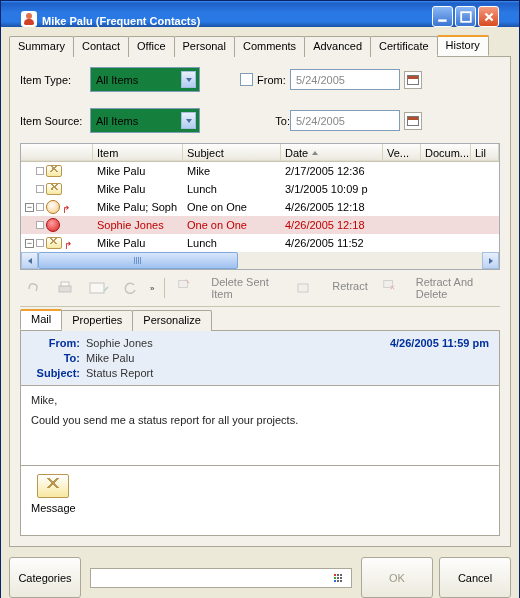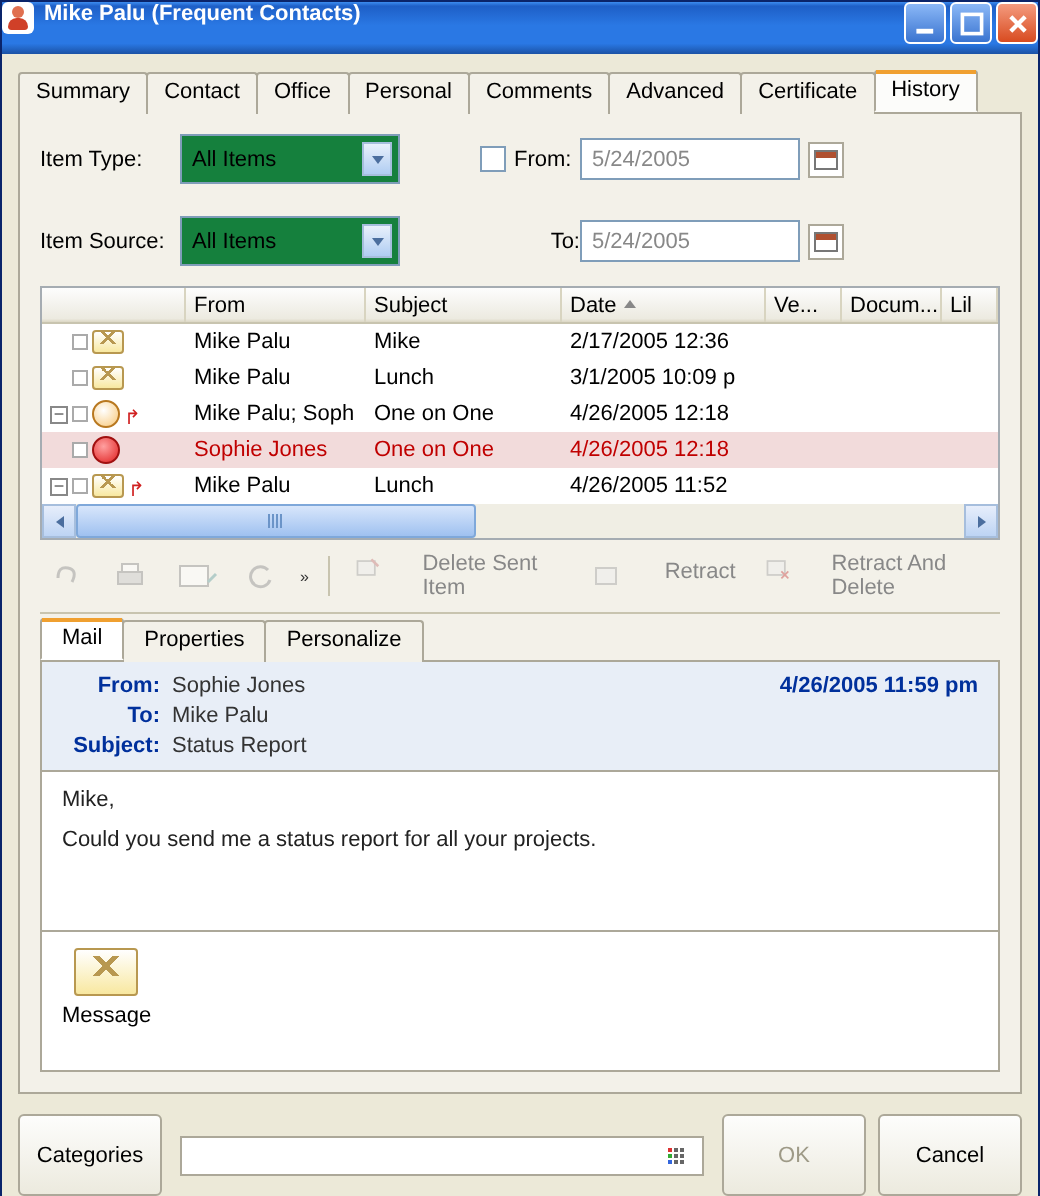--- a/index.html
+++ b/index.html
@@ -1,18 +1,18 @@
 <!DOCTYPE html>
 <html><head>
 <meta charset="utf-8">
 <style>
   * { box-sizing: border-box; font-family: Tahoma, Arial, sans-serif; font-size: 11px; }
   body { margin: 0; padding: 0; background: #fff; width: 520px; }
   .window { width: 520px; border: 1px solid #0a246a; background: #ece9d8; }
-  .titlebar { height: 26px; background: linear-gradient(to bottom, #3c8cf0 0%, #1e5fc7 8%, #2a78e4 45%, #2a78e4 80%, #1b52a5 100%); display: flex; align-items: flex-start; padding: 0 0; color: #fff; font-weight: bold; font-size: 12px; }
+  .titlebar { height: 26px; background: linear-gradient(to bottom, #3c8cf0 0%, #1e5fc7 8%, #2a78e4 45%, #2a78e4 80%, #1b52a5 100%); display: flex; align-items: flex-end; padding: 0 20px; color: #fff; font-weight: bold; font-size: 12px; }
   .titlebar .appicon { width: 16px; height: 16px; background: #fff; border-radius: 3px; position: relative; margin-right: 5px; display:flex; align-items:center; justify-content:center; }
   .titlebar .appicon .head { width:6px; height:6px; background:#e07050; border-radius:50%; position:absolute; top:2px; }
   .titlebar .appicon .body { width:10px; height:6px; background:#d04028; border-radius:5px 5px 2px 2px; position:absolute; bottom:2px; }
   .titlebar .spacer { flex: 1; }
   .winbtn { width: 21px; height: 21px; margin-left: 2px; border: 1px solid #fff; border-radius: 3px; background: linear-gradient(to bottom, #8bb8f7, #3a74d0); display: flex; align-items: center; justify-content: center; color: #fff; font-weight: bold; font-size: 12px; cursor: default; }
   .winbtn.close { background: linear-gradient(to bottom, #f49b7f, #d84b20); }
   .winbtn svg { width: 12px; height: 12px; }
   .client { padding: 8px 8px 4px 8px; }
   .tabs { display: flex; border-bottom: 1px solid #aca899; position: relative; }
   .tab { padding: 3px 8px; border: 1px solid #aca899; border-bottom: none; background: #f3f1e9; margin-right: -1px; border-radius: 2px 2px 0 0; cursor: default; position: relative; top: 1px; }
@@ -165,21 +165,21 @@
           </div>
         <div class="calbtn">
             <div class="g"></div>
           </div>
       </div>
 
       <div class="listwrap">
         <div class="colhead">
           <div class="col-ic"></div>
           <div class="col-name">
-              <span>From</span>
+              <span>Item</span>
             </div>
           <div class="col-subj">
               <span>Subject</span>
             </div>
           <div class="col-date">
               <span>Date</span>
               <span class="sortasc"><svg viewBox="0 0 8 8">
                   <path d="M4 2 L1 6 L7 6 Z" fill="#888"></path>
                 </svg></span>
             </div>

